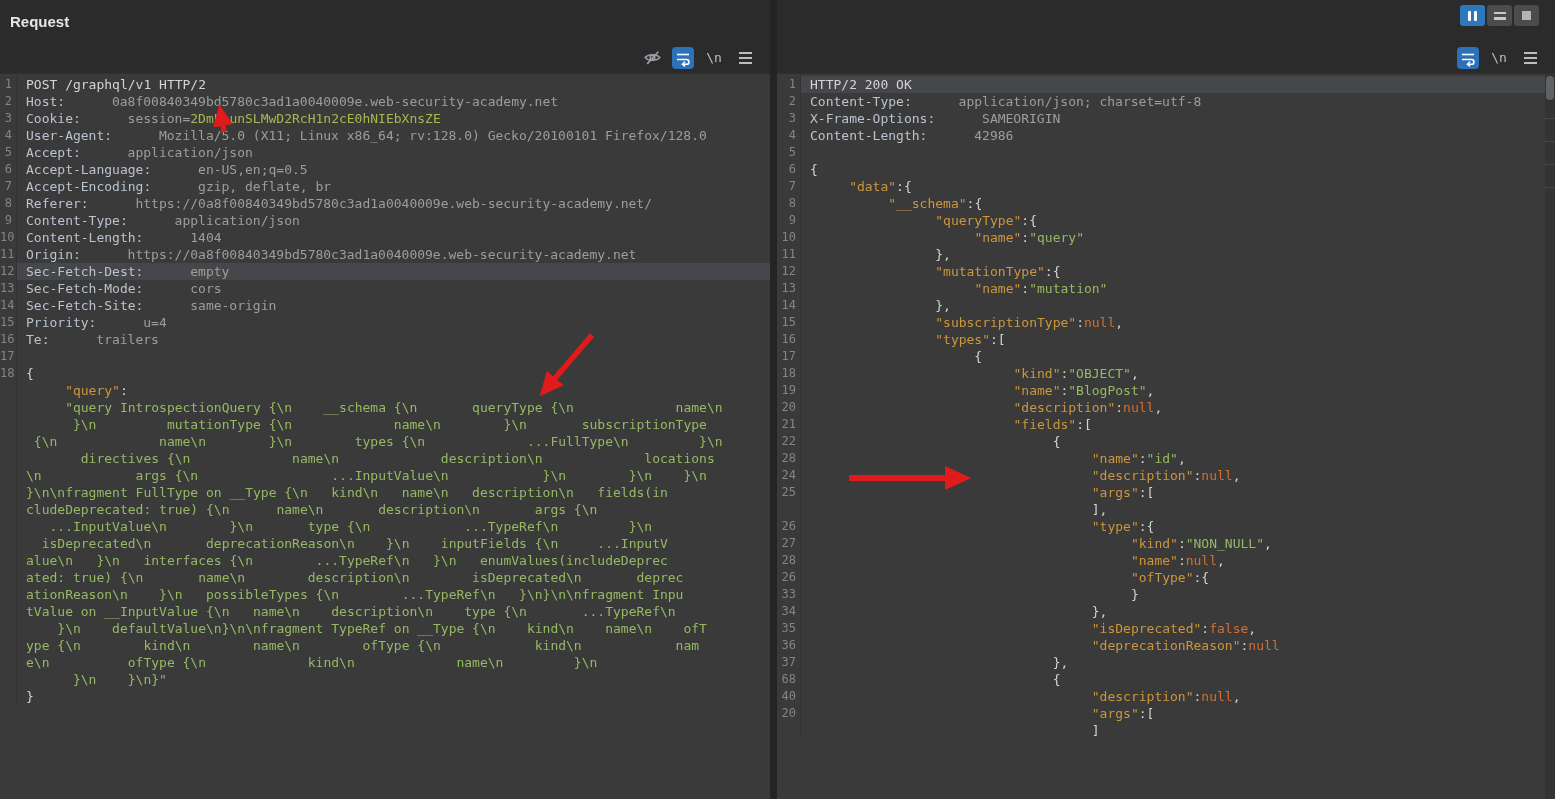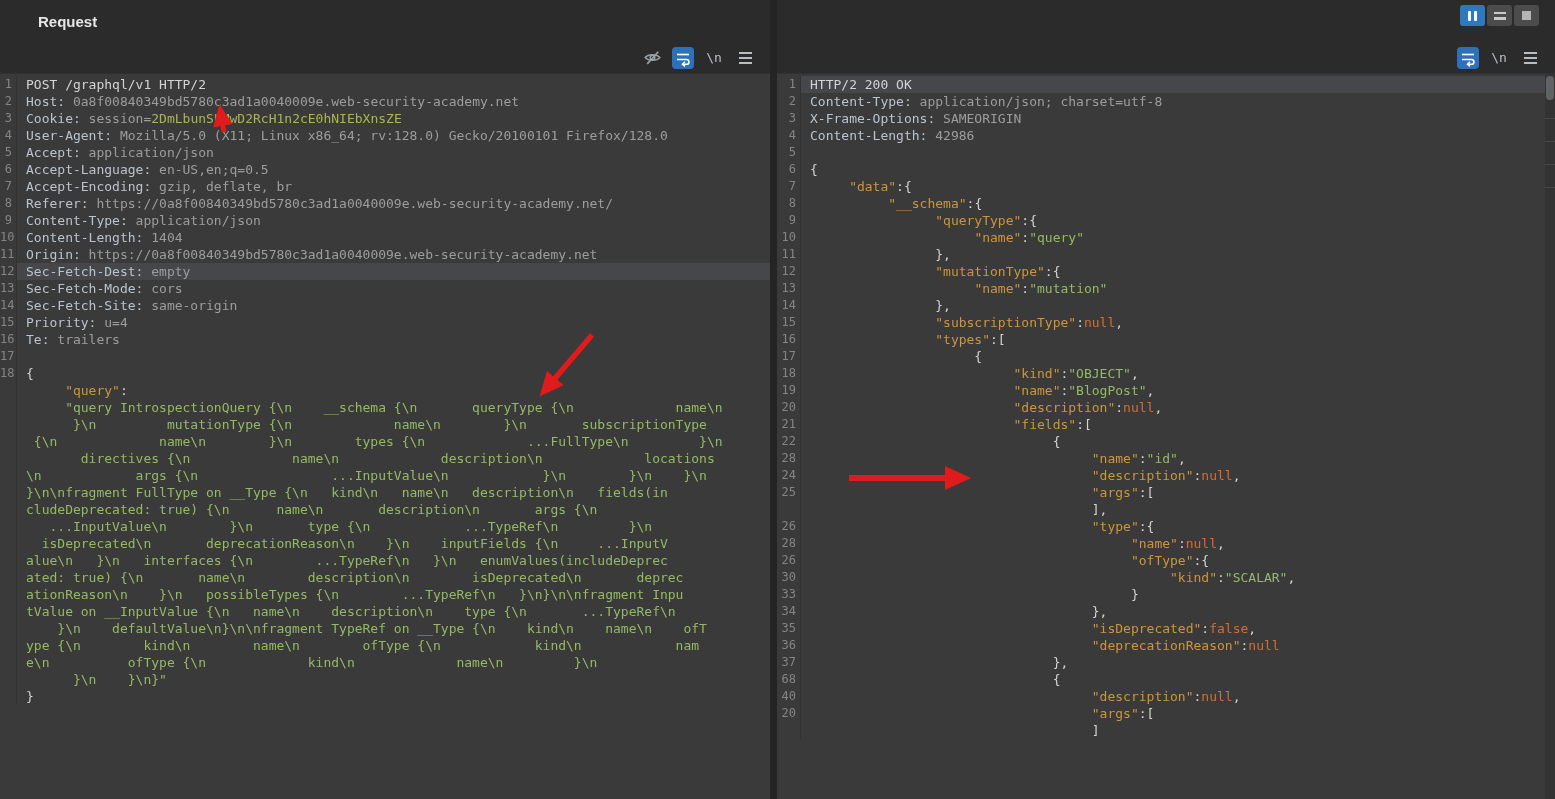--- a/index.html
+++ b/index.html
@@ -6,21 +6,21 @@
     --chrome:#2b2b2b; --editor:#3a3a3a; --caret:#45474a; --accent:#e06c2c;
     --key:#cd963c; --str:#96b964; --kw:#d26e32; --hname:#bac3ce; --hval:#9d9d9d;
     --cookie:#a9b651; --plain:#d4d4d4; --ln:#858585; --red:#e01b1b;
     --iconblue:#2d72b8; --btnblue:#2e79bd;
   }
   *{box-sizing:border-box;margin:0;padding:0;}
   html,body{width:1555px;height:799px;overflow:hidden;background:var(--chrome);
     font-family:"Liberation Sans",sans-serif;}
   .app{position:relative;width:1555px;height:799px;background:var(--chrome);}
 
-  .panel{position:absolute;top:0;bottom:0;background:var(--chrome);padding-left:28px;}
+  .panel{position:absolute;top:0;bottom:0;background:var(--chrome);}
   .panel.left{left:0;width:770px;}
   .panel.right{left:777px;right:0;}
   .splitter{position:absolute;top:0;bottom:0;left:770px;width:7px;background:#242424;}
 
   .panel-title{padding:13px 10px 3px 10px;font-size:15px;font-weight:bold;color:#e6e6e6;height:42px;}
   .tabbar{position:absolute;top:42px;left:0;right:0;height:32px;display:flex;align-items:stretch;
     padding-left:0;border-bottom:1px solid #303030;}
   .tab{position:relative;padding:0 11px;font-size:13px;color:#cfcfcf;display:flex;align-items:center;cursor:default;margin-top:36px;}
   .tab.active{color:#f0f0f0;}
   .tab.active::after{content:"";position:absolute;left:0;right:0;bottom:0;height:3px;background:var(--accent);}
@@ -36,21 +36,21 @@
 
   .editor{position:absolute;top:74px;left:0;right:0;bottom:0;background:var(--editor);
     overflow:hidden;padding-top:2px;font-family:"DejaVu Sans Mono",monospace;font-size:13px;}
   .row{display:flex;height:17px;line-height:17px;white-space:pre;}
   .ln{flex:0 0 auto;text-align:right;color:var(--ln);font-size:12px;border-right:1px solid #323232;}
   .left .ln{width:17px;padding-right:4px;}
   .right .ln{width:24px;padding-right:4px;}
   .code{flex:1 1 auto;padding-left:9px;color:var(--plain);}
   .row.hl .code{background:var(--caret);}
   .c-key{color:var(--key);} .c-str{color:var(--str);} .c-kw{color:var(--kw);}
-  .c-hname{color:var(--hname);} .c-hval{color:var(--hval);} .c-cookie{color:var(--cookie);}
+  .c-hname{color:var(--hname);} .c-hval{color:var(--hval);margin-left:39px;} .c-cookie{color:var(--cookie);}
   .c-plain{color:var(--plain);}
 
   .win-controls{position:absolute;top:5px;right:16px;display:flex;gap:2px;z-index:10;}
   .win-btn{width:25px;height:21px;border-radius:3px;background:#4c4c4c;display:flex;
     align-items:center;justify-content:center;border:none;}
   .win-btn.blue{background:var(--btnblue);}
   .pause-bars{display:flex;gap:3px;}
   .pause-bars i{display:block;width:3px;height:10px;background:#fff;border-radius:1px;}
   .lines-glyph{display:flex;flex-direction:column;gap:3px;}
   .lines-glyph i{display:block;width:12px;height:2.5px;background:#c9c9c9;}
@@ -234,23 +234,23 @@
         <div class="row"><span class="ln">18</span><span class="code"><span class="c-plain">                          </span><span class="c-key">"kind"</span><span class="c-plain">:</span><span class="c-str">"OBJECT"</span><span class="c-plain">,</span></span></div>
         <div class="row"><span class="ln">19</span><span class="code"><span class="c-plain">                          </span><span class="c-key">"name"</span><span class="c-plain">:</span><span class="c-str">"BlogPost"</span><span class="c-plain">,</span></span></div>
         <div class="row"><span class="ln">20</span><span class="code"><span class="c-plain">                          </span><span class="c-key">"description"</span><span class="c-plain">:</span><span class="c-kw">null</span><span class="c-plain">,</span></span></div>
         <div class="row"><span class="ln">21</span><span class="code"><span class="c-plain">                          </span><span class="c-key">"fields"</span><span class="c-plain">:</span><span class="c-plain">[</span></span></div>
         <div class="row"><span class="ln">22</span><span class="code"><span class="c-plain">                               {</span></span></div>
         <div class="row"><span class="ln">28</span><span class="code"><span class="c-plain">                                    </span><span class="c-key">"name"</span><span class="c-plain">:</span><span class="c-str">"id"</span><span class="c-plain">,</span></span></div>
         <div class="row"><span class="ln">24</span><span class="code"><span class="c-plain">                                    </span><span class="c-key">"description"</span><span class="c-plain">:</span><span class="c-kw">null</span><span class="c-plain">,</span></span></div>
         <div class="row"><span class="ln">25</span><span class="code"><span class="c-plain">                                    </span><span class="c-key">"args"</span><span class="c-plain">:</span><span class="c-plain">[</span></span></div>
         <div class="row"><span class="ln">&nbsp;</span><span class="code"><span class="c-plain">                                    ],</span></span></div>
         <div class="row"><span class="ln">26</span><span class="code"><span class="c-plain">                                    </span><span class="c-key">"type"</span><span class="c-plain">:</span><span class="c-plain">{</span></span></div>
+        <div class="row"><span class="ln">27</span><span class="code"><span class="c-plain">                                         </span><span class="c-key">"kind"</span><span class="c-plain">:</span><span class="c-str">"NON_NULL"</span><span class="c-plain">,</span></span></div>
         <div class="row"><span class="ln">28</span><span class="code"><span class="c-plain">                                         </span><span class="c-key">"name"</span><span class="c-plain">:</span><span class="c-kw">null</span><span class="c-plain">,</span></span></div>
         <div class="row"><span class="ln">26</span><span class="code"><span class="c-plain">                                         </span><span class="c-key">"ofType"</span><span class="c-plain">:</span><span class="c-plain">{</span></span></div>
-        <div class="row"><span class="ln">30</span><span class="code"><span class="c-plain">                                              </span><span class="c-key">"kind"</span><span class="c-plain">:</span><span class="c-str">"SCALAR"</span><span class="c-plain">,</span></span></div>
         <div class="row"><span class="ln">33</span><span class="code"><span class="c-plain">                                         }</span></span></div>
         <div class="row"><span class="ln">34</span><span class="code"><span class="c-plain">                                    },</span></span></div>
         <div class="row"><span class="ln">35</span><span class="code"><span class="c-plain">                                    </span><span class="c-key">"isDeprecated"</span><span class="c-plain">:</span><span class="c-kw">false</span><span class="c-plain">,</span></span></div>
         <div class="row"><span class="ln">36</span><span class="code"><span class="c-plain">                                    </span><span class="c-key">"deprecationReason"</span><span class="c-plain">:</span><span class="c-kw">null</span></span></div>
         <div class="row"><span class="ln">37</span><span class="code"><span class="c-plain">                               },</span></span></div>
         <div class="row"><span class="ln">68</span><span class="code"><span class="c-plain">                               {</span></span></div>
         <div class="row"><span class="ln">40</span><span class="code"><span class="c-plain">                                    </span><span class="c-key">"description"</span><span class="c-plain">:</span><span class="c-kw">null</span><span class="c-plain">,</span></span></div>
         <div class="row"><span class="ln">20</span><span class="code"><span class="c-plain">                                    </span><span class="c-key">"args"</span><span class="c-plain">:</span><span class="c-plain">[</span></span></div>
         <div class="row"><span class="ln">&nbsp;</span><span class="code"><span class="c-plain">                                    ]</span></span></div>
       </div>

